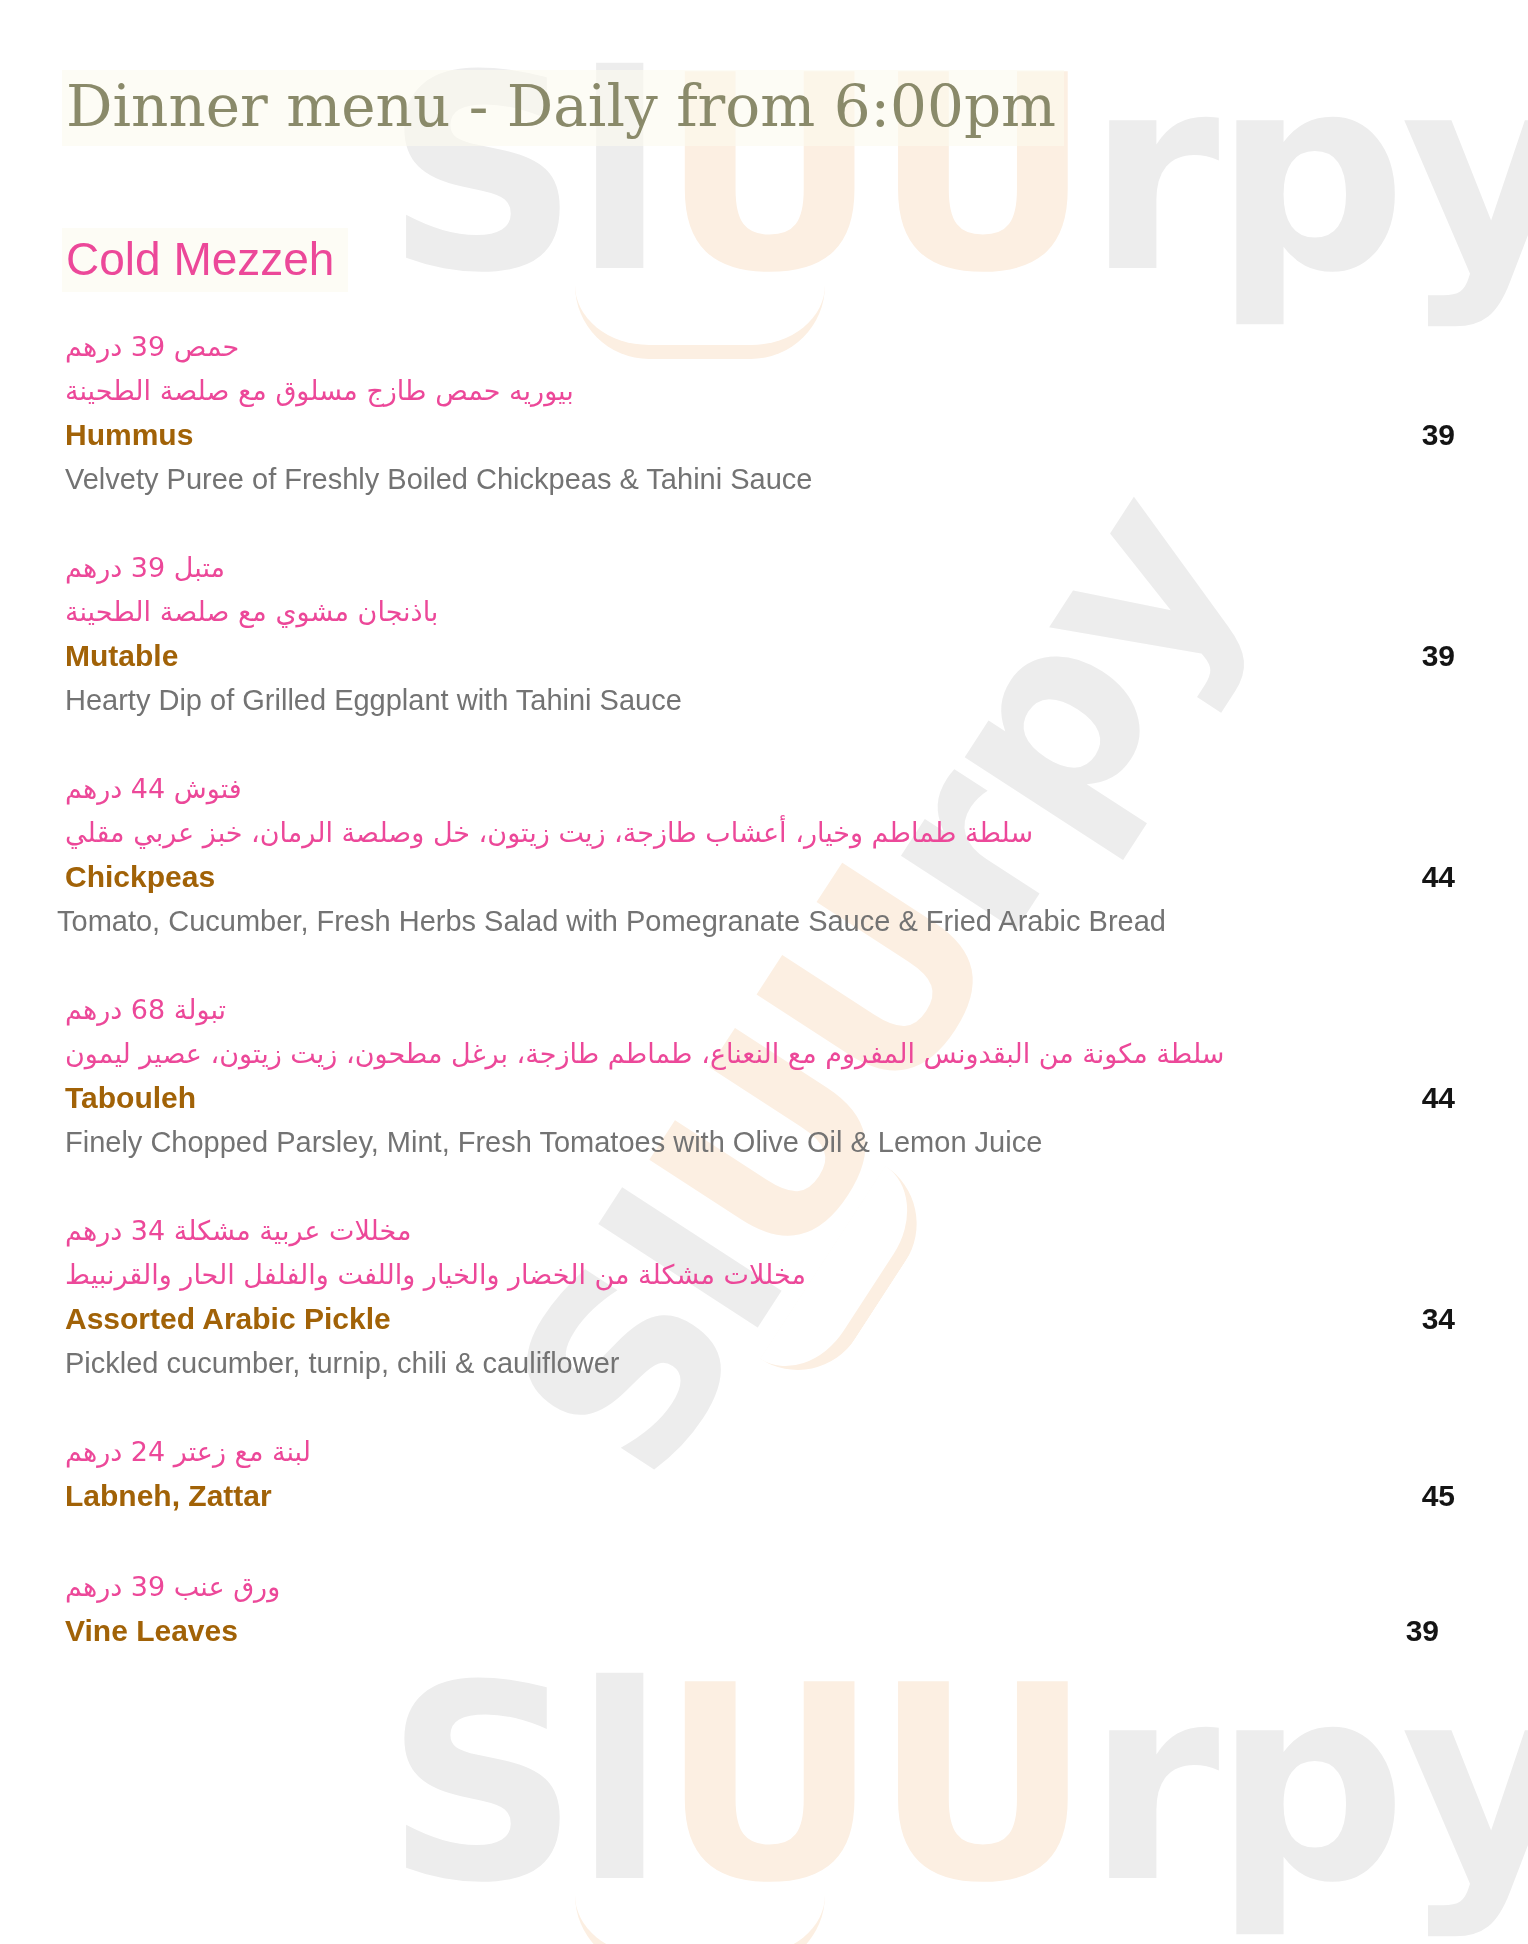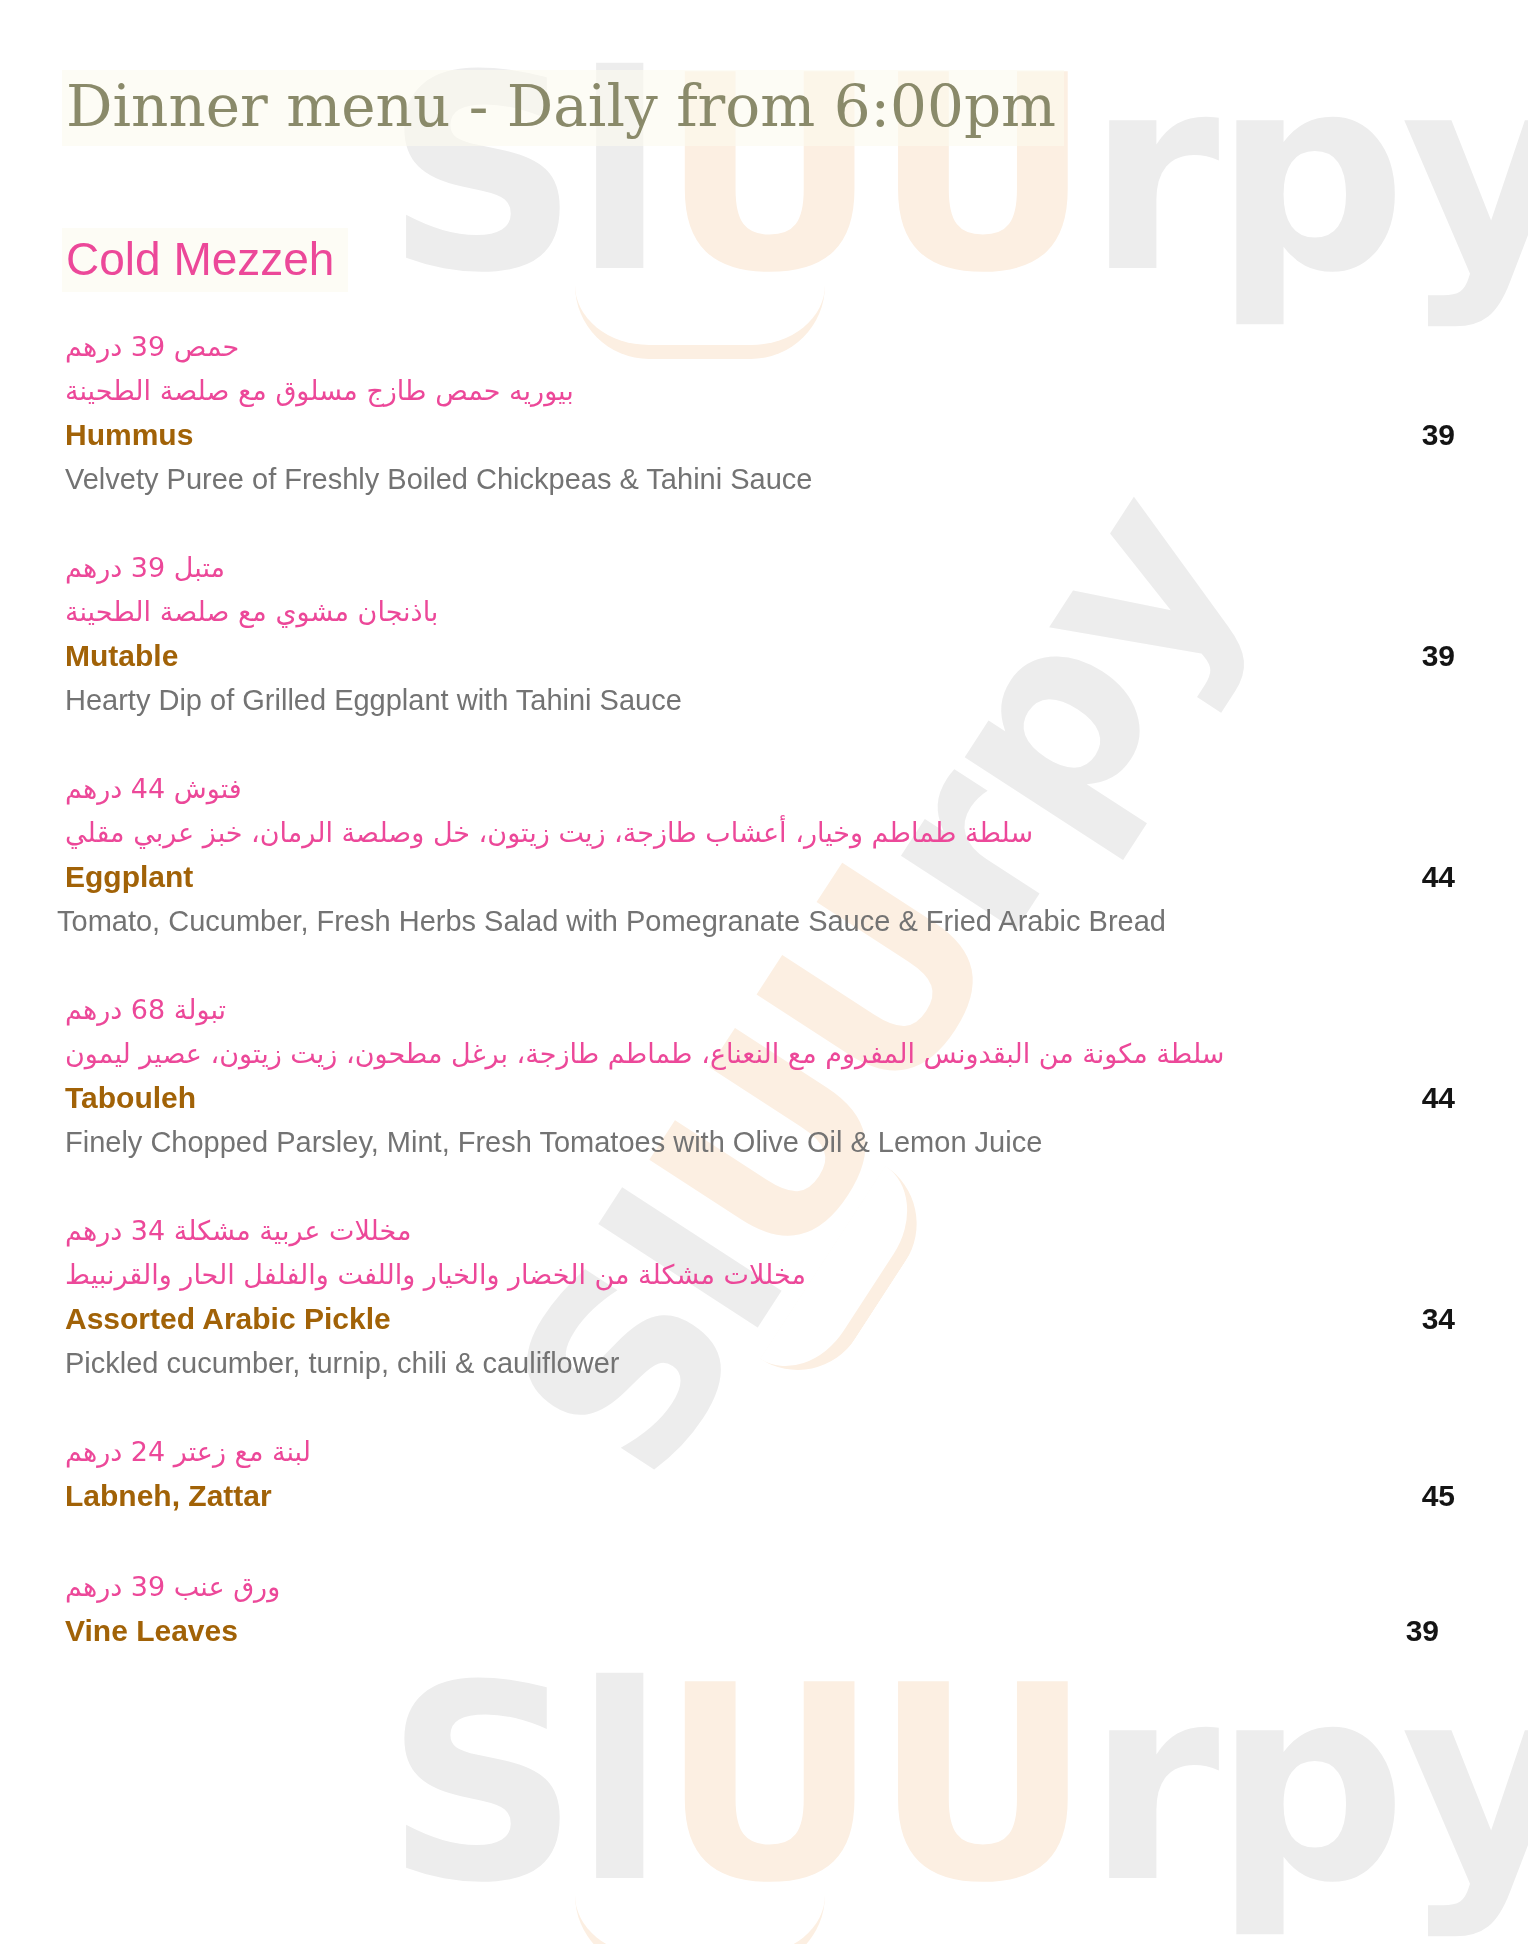--- a/index.html
+++ b/index.html
@@ -69,21 +69,21 @@
     <div class="line"><span class="ar">متبل 39 درهم</span></div>
     <div class="line"><span class="ar">باذنجان مشوي مع صلصة الطحينة</span></div>
     <div class="line name">Mutable</div>
     <div class="line desc">Hearty Dip of Grilled Eggplant with Tahini Sauce</div>
     <div class="price" style="top:88px;">39</div>
   </div>
 
   <div class="item" style="top:767px;">
     <div class="line"><span class="ar">فتوش 44 درهم</span></div>
     <div class="line"><span class="ar">سلطة طماطم وخيار، أعشاب طازجة، زيت زيتون، خل وصلصة الرمان، خبز عربي مقلي</span></div>
-    <div class="line name">Eggplant</div>
+    <div class="line name">Chickpeas</div>
     <div class="line desc outdent">Tomato, Cucumber, Fresh Herbs Salad with Pomegranate Sauce &amp; Fried Arabic Bread</div>
     <div class="price" style="top:88px;">44</div>
   </div>
 
   <div class="item" style="top:988px;">
     <div class="line"><span class="ar">تبولة 68 درهم</span></div>
     <div class="line"><span class="ar">سلطة مكونة من البقدونس المفروم مع النعناع، طماطم طازجة، برغل مطحون، زيت زيتون، عصير ليمون</span></div>
     <div class="line name">Tabouleh</div>
     <div class="line desc">Finely Chopped Parsley, Mint, Fresh Tomatoes with Olive Oil &amp; Lemon Juice</div>
     <div class="price" style="top:88px;">44</div>

